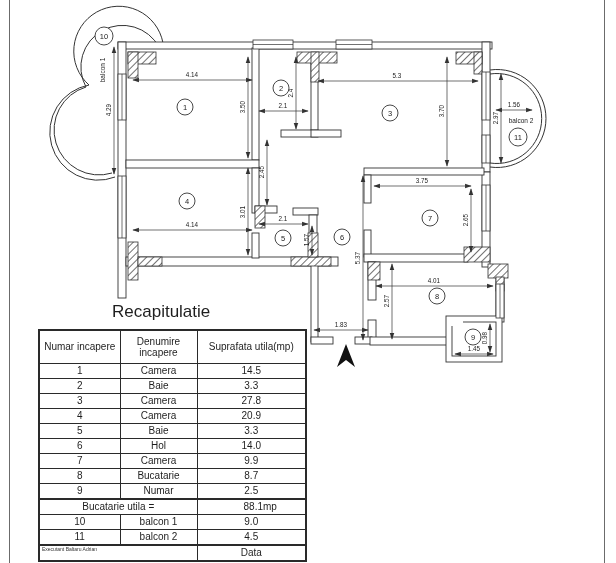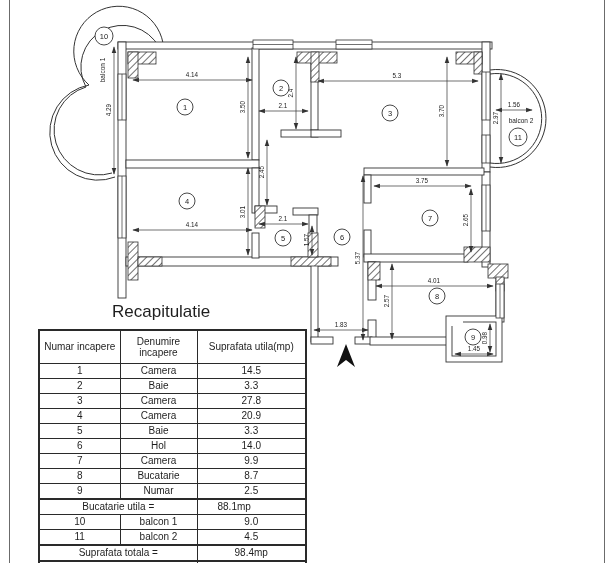--- a/index.html
+++ b/index.html
@@ -18,21 +18,21 @@
   .arc{fill:none;stroke:#333;stroke-width:1;}
   .pborder{stroke:#6b6b6b;stroke-width:1;}
   #heading{position:absolute;left:112px;top:302px;font-size:17px;color:#1e1e1e;}
   #recap{position:absolute;left:38px;top:329px;width:267px;border-collapse:collapse;
          table-layout:fixed;font-size:10px;color:#1e1e1e;}
   #recap td{border:1px solid #2a2a2a;text-align:center;padding:1px 2px;height:12px;
             line-height:1.15;overflow:hidden;}
   #recap{border:2px solid #2a2a2a;}
   #recap .hdr td{height:30px;font-size:10px;}
   #recap .thick td{border-top-width:2px;}
-  #recap .val-left{text-align:left;padding-left:20px;}
+  #recap .val-left{text-align:center;padding-left:20px;}
   #recap .exec{font-size:5px;text-align:left;vertical-align:top;padding-left:2px;color:#333;}
   .c1{width:81px;} .c2{width:77px;} .c3{width:109px;}
 </style>
 </head>
 <body>
 
 <div id="page">
 
 <svg width="616" height="563" viewBox="0 0 616 563">
   <defs>
@@ -271,23 +271,19 @@
       <td>10</td>
       <td>balcon 1</td>
       <td>9.0</td>
     </tr>
     <tr>
       <td>11</td>
       <td>balcon 2</td>
       <td>4.5</td>
     </tr>
     <tr class="thick">
-      <td colspan="2">Suprafata totala =</td>
-      <td>98.4mp</td>
-    </tr>
-    <tr class="thick">
       <td colspan="2" class="exec">Executant Baltaru Adrian</td>
       <td>Data</td>
     </tr>
   </tbody>
 </table>
 
 </div>
 
 </body></html>

